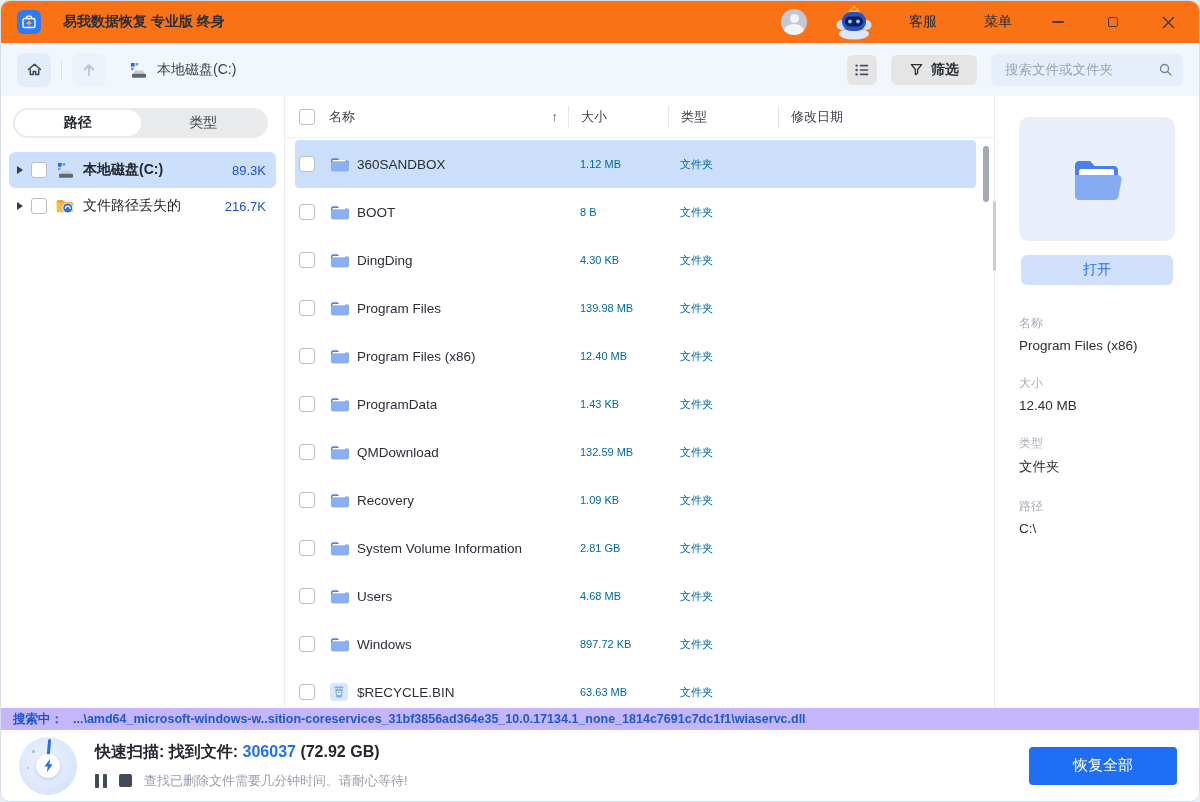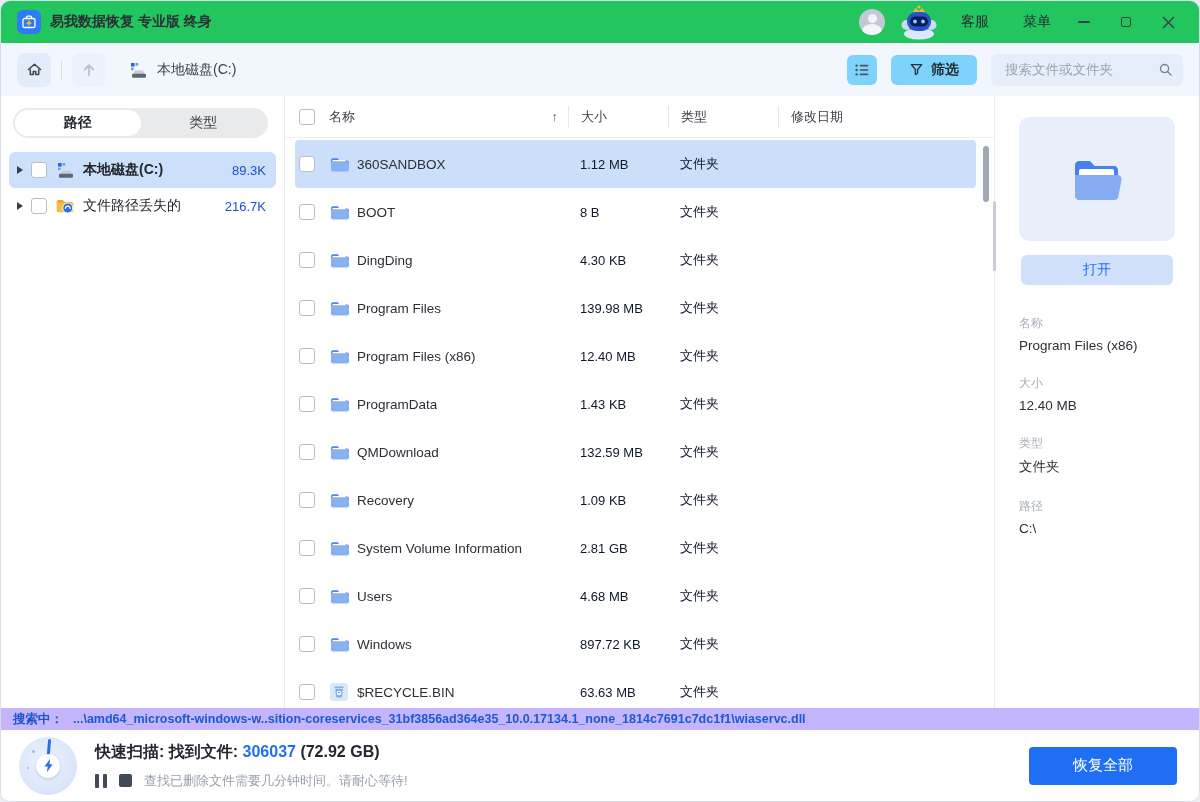--- a/index.html
+++ b/index.html
@@ -1,41 +1,41 @@
 <!DOCTYPE html>
 <html><head>
 <meta charset="utf-8">
 <style>
   * { margin:0; padding:0; box-sizing:border-box; }
   html,body { width:1200px; height:802px; background:#e9edf5; font-family:"Liberation Sans","DejaVu Sans",sans-serif; }
   .window { width:1200px; height:802px; display:flex; flex-direction:column; background:#fff; border-radius:10px; overflow:hidden; border:1px solid #d7dde8; }
 
   
-  .titlebar { height:42px; background:#22c55e; display:flex; align-items:center; padding:0 16px; flex:0 0 auto; }
+  .titlebar { height:42px; background:#f97316; display:flex; align-items:center; padding:0 16px; flex:0 0 auto;gap:13px; }
   .appicon { width:24px; height:24px; border-radius:6px; background:#2f7bf5; display:flex; align-items:center; justify-content:center; }
   .apptitle { margin-left:9px; font-size:14px; font-weight:600; color:#2a2e36; }
   .titlebar .spacer { flex:1; }
   .avatar { width:26px; height:26px; border-radius:50%; background:#c3c9d4; position:relative; overflow:hidden; margin-right:14px; }
   .avatar::before { content:""; position:absolute; top:5px; left:8.5px; width:9px; height:9px; border-radius:50%; background:#f2f4f8; }
   .avatar::after { content:""; position:absolute; top:15px; left:3px; width:20px; height:14px; border-radius:50%; background:#f2f4f8; }
   .mascot { width:40px; height:36px; margin-right:22px; }
   .tbar-link { font-size:14px; font-weight:500; color:#262b33; margin-right:34px; cursor:pointer; }
   .winbtn { width:30px; height:30px; display:flex; align-items:center; justify-content:center; margin-left:12px; cursor:pointer; }
   .ic-min { width:12px; height:2px; background:#3a3f47; border-radius:1px; }
   .ic-max { width:10px; height:10px; border:1.5px solid #3a3f47; border-radius:2px; }
 
   
   .toolbar { height:53px; background:#f2f6fd; display:flex; align-items:center; padding:0 16px; flex:0 0 auto; }
   .tool-btn { width:34px; height:34px; border-radius:8px; background:#e3ecfa; display:flex; align-items:center; justify-content:center; cursor:pointer; }
   .tool-btn.disabled { background:#edf1fa; cursor:default; }
   .vsep { width:1px; height:20px; background:#d8dde8; margin:0 10px; }
   .crumb { display:flex; align-items:center; margin-left:22px; }
   .crumb-label { margin-left:9px; font-size:14px; color:#3a3f47; }
   .toolbar .spacer { flex:1; }
-  .small-btn { height:30px; border-radius:6px; background:#7dd3fc; display:flex; align-items:center; justify-content:center; cursor:pointer; }
+  .small-btn { height:30px; border-radius:6px; background:#e5e5e5; display:flex; align-items:center; justify-content:center; cursor:pointer; }
   .viewbtn { width:30px; margin-right:14px; }
   .filterbtn { padding:0 18px; margin-right:14px; }
   .filterbtn span { font-size:14px; font-weight:600; color:#262b33; margin-left:7px; }
   .searchbox { width:192px; height:32px; border-radius:6px; background:#e6edfb; display:flex; align-items:center; padding:0 10px 0 14px; }
   .searchbox input { flex:1; border:none; outline:none; background:transparent; font-size:13.5px; color:#3a3f47; font-family:inherit; min-width:0; }
   .searchbox input::placeholder { color:#9aa3b2; }
 
   
   .main { flex:1; display:flex; min-height:0; background:#fff; }
   .sidebar { width:283px; flex:0 0 auto; padding-top:12px; }
@@ -64,21 +64,21 @@
   .th { font-size:13px; color:#3a3f47; padding-left:12px; height:22px; display:flex; align-items:center; }
   .th.bordered { border-left:1px solid #e4e6ea; }
   .th-name { display:flex; align-items:center; justify-content:space-between; padding-left:8px; }
   .sort-arrow { color:#3a3f47; font-size:13px; margin-right:10px; }
   .tbody { flex:1; overflow:hidden; padding:2px 18px 8px 10px; }
   .trow { height:48px; border-radius:4px; cursor:pointer; }
   .trow.selected { background:#cbdffb; }
   .rowicon { width:20px; height:20px; display:block; }
   .cell-name { display:flex; align-items:center; padding-left:8px; min-width:0; }
   .rname { margin-left:8px; font-size:13.5px; color:#2b2f37; white-space:nowrap; overflow:hidden; }
-  .rsize, .rtype { font-size:13px; color:#0f172a; padding-left:12px; }
+  .rsize, .rtype { font-size:11px; color:#0369a1; padding-left:12px; }
   .scroll-thumb { position:absolute; right:5px; top:50px; width:6px; height:56px; border-radius:3px; background:#a2a8b4; cursor:pointer; }
 
   
   .rightpanel { width:204px; flex:0 0 auto; padding:21px 24px 0 24px; }
   .preview { width:156px; height:124px; border-radius:10px; background:#e9eefb; display:flex; align-items:center; justify-content:center; }
   .openbtn { margin-top:14px; width:152px; height:30px; margin-left:2px; border-radius:6px; background:#cfdffc; color:#2270f4; font-size:14px; display:flex; align-items:center; justify-content:center; cursor:pointer; }
   .field { margin-top:22px; }
   .field-label { font-size:12px; color:#a9aeb9; }
   .field-value { margin-top:6px; font-size:13.5px; color:#2b2f36; word-break:break-all; }
 

